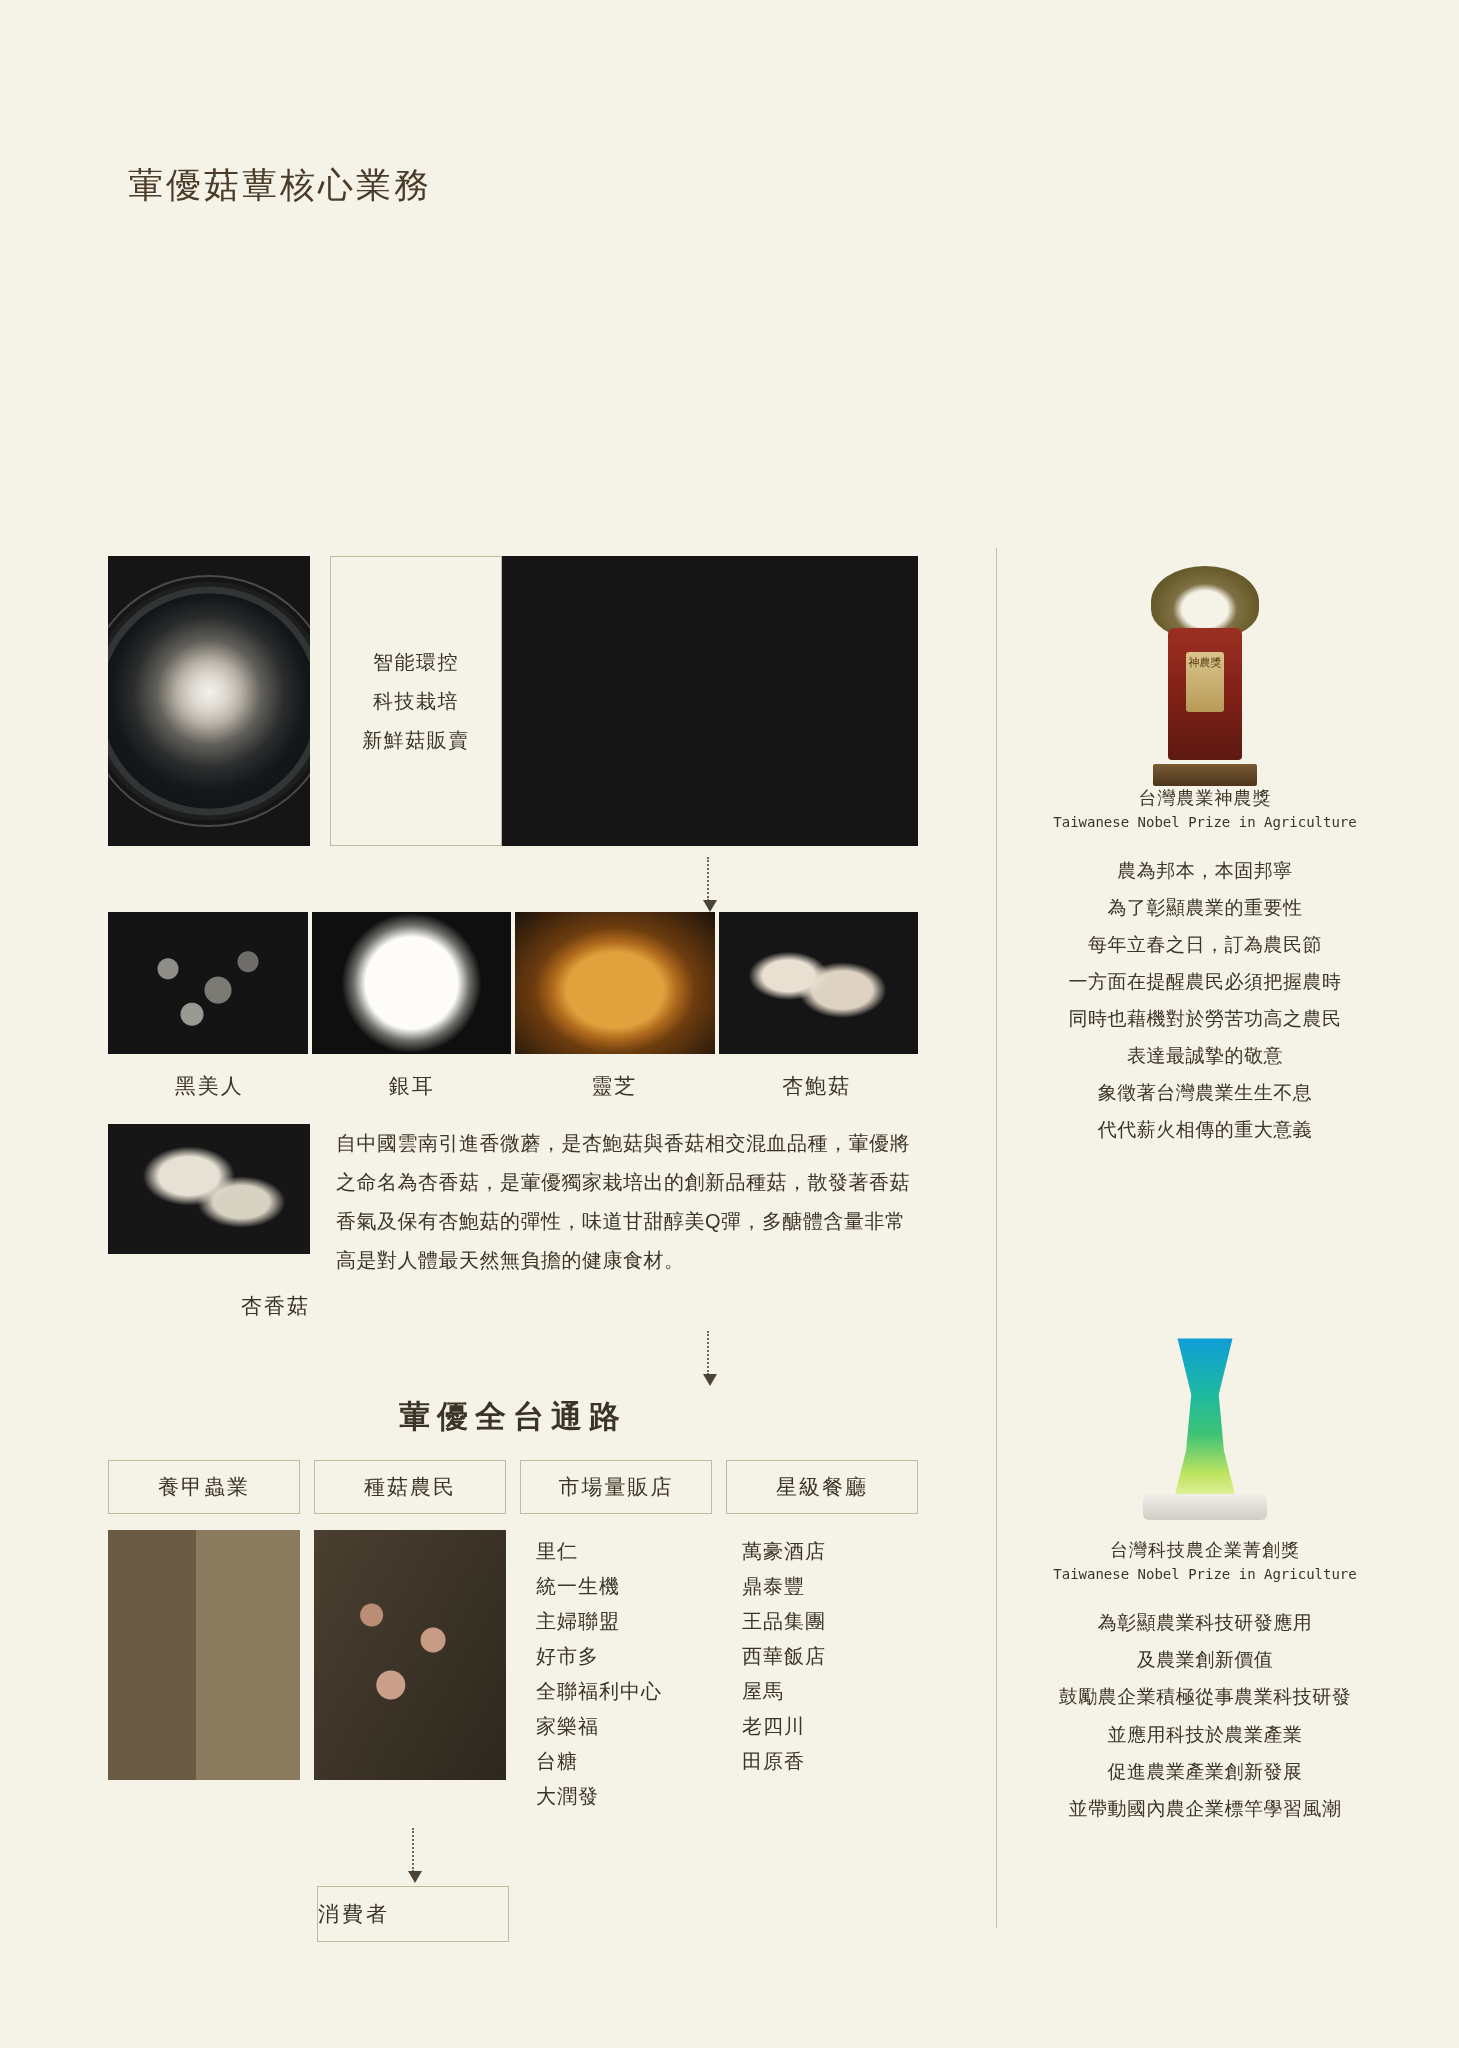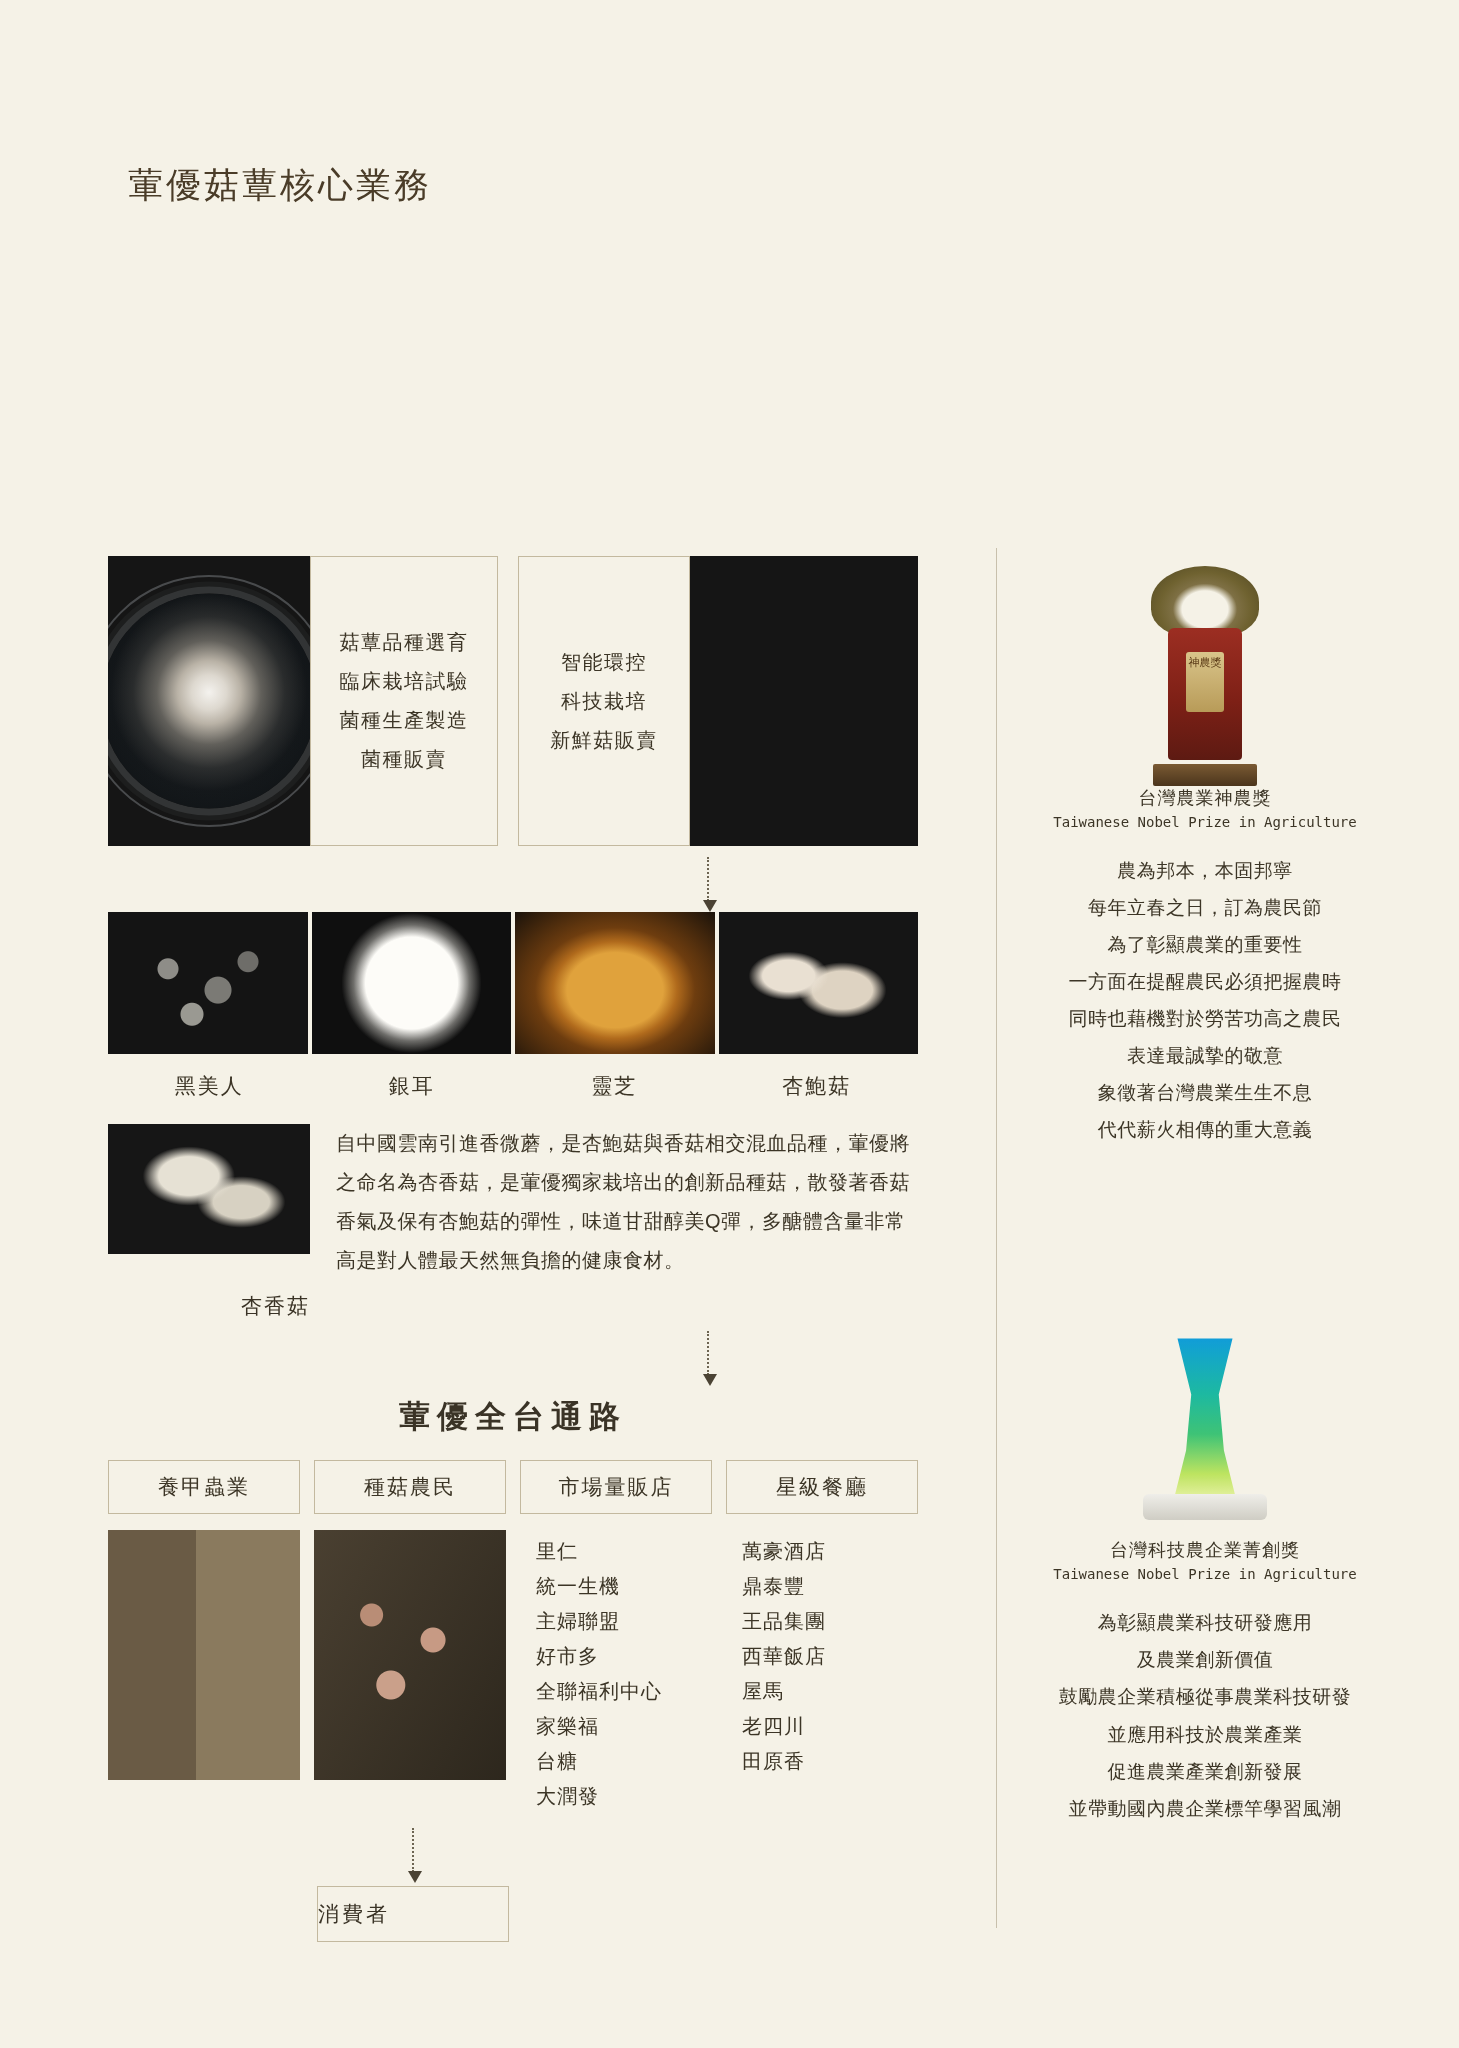--- a/index.html
+++ b/index.html
@@ -332,26 +332,20 @@
   </div>
 
   <div class="vdivider"></div>
 
   <div class="left-col">
 
     <div class="row1">
       <div class="photo p-petri">
         <div class="dish"></div>
           <div class="rim"></div>
-      </div>
-      <div class="box-text box1">
-        <span>菇蕈品種選育</span>
-        <span>臨床栽培試驗</span>
-        <span>菌種生產製造</span>
-        <span>菌種販賣</span>
       </div>
       <div class="gap"></div>
       <div class="box-text box2">
         <span>智能環控</span>
         <span>科技栽培</span>
         <span>新鮮菇販賣</span>
       </div>
       <div class="photo p-eryngii">
         <div class="stem" style="left:26px;top:16px;width:128px;height:40px;transform:rotate(-6deg)"></div>
         <div class="stem" style="left:150px;top:22px;width:120px;height:38px;transform:rotate(7deg)"></div>
@@ -449,22 +443,22 @@
           <div class="wreath"></div>
           <div class="body"></div>
           <div class="plate">神農獎</div>
           <div class="base"></div>
         </div>
       </div>
       <div class="award-title">台灣農業神農獎</div>
       <div class="award-sub">Taiwanese Nobel Prize in Agriculture</div>
       <div class="award-text">
         <div>農為邦本，本固邦寧</div>
+        <div>為了彰顯農業的重要性</div>
         <div>每年立春之日，訂為農民節</div>
-        <div>為了彰顯農業的重要性</div>
         <div>一方面在提醒農民必須把握農時</div>
         <div>同時也藉機對於勞苦功高之農民</div>
         <div>表達最誠摯的敬意</div>
         <div>象徵著台灣農業生生不息</div>
         <div>代代薪火相傳的重大意義</div>
       </div>
     </div>
 
     <div class="award block2">
       <div class="award-img">

